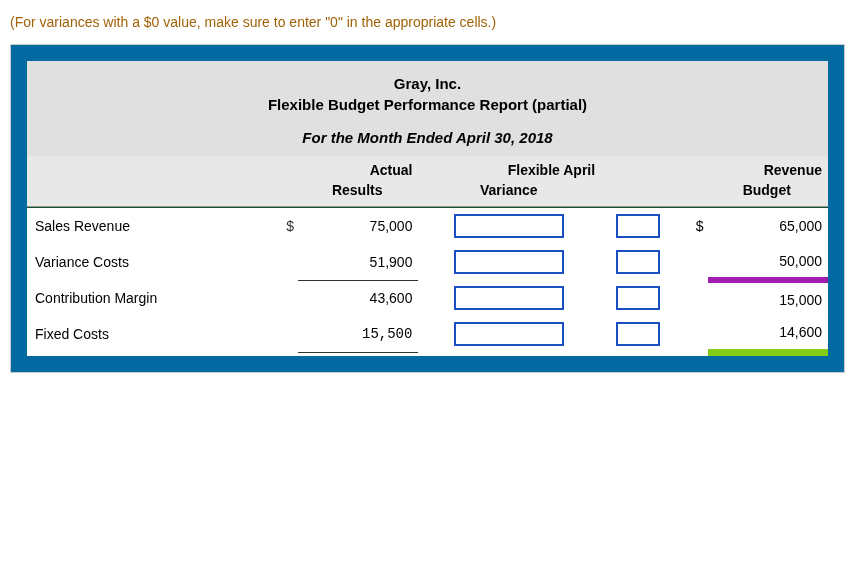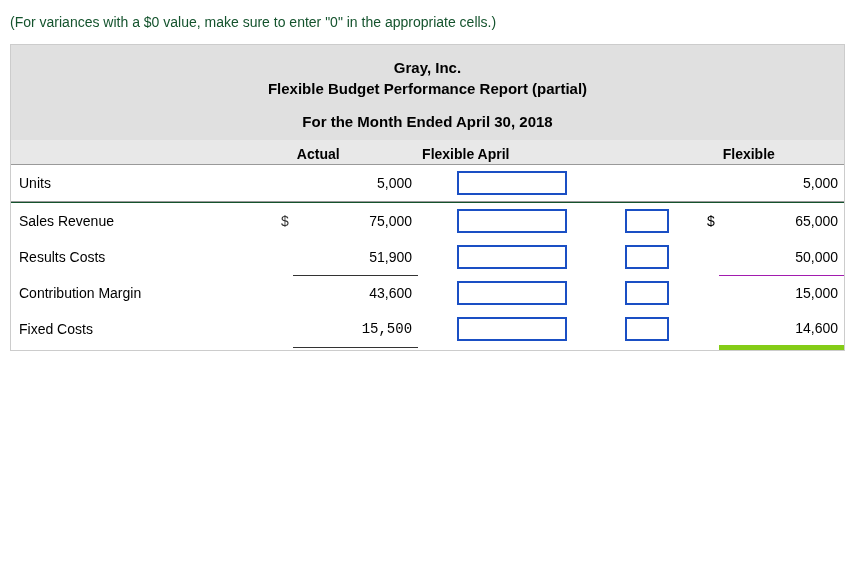--- a/index.html
+++ b/index.html
@@ -5,59 +5,60 @@
     * { box-sizing: border-box; margin: 0; padding: 0; }
     body {
       font-family: Arial, sans-serif;
       font-size: 14px;
       background: #fff;
       width: 855px;
       min-height: 562px;
       padding: 10px;
     }
     .notice {
-      color: #14532d;
+      color: #a16207;
       font-size: 14px;
       margin-bottom: 10px;
       padding: 4px 0;
     }
     .report-container {
       background: #0369a1;
       border: 1px solid #ccc;
-      padding: 0;
+      padding: 16px;
     }
     .report-header {
       background: #e0e0e0;
       text-align: center;
       padding: 14px 10px 10px 10px;
     }
     .report-header .company-name {
       font-weight: bold;
       font-size: 15px;
       margin-bottom: 4px;
     }
     .report-header .report-title {
       font-weight: bold;
       font-size: 15px;
       margin-bottom: 16px;
     }
     .report-header .report-date {
       font-weight: bold;
       font-size: 15px;
+      font-style: italic;
     }
     .report-table {
       width: 100%;
       border-collapse: collapse;
       background: #fff;
     }
     .col-headers {
       background: #e8e8e8;
     }
     .col-headers td {
-      text-align: left;
+      text-align: right;
       font-weight: bold;
       padding: 6px 4px 2px 4px;
       vertical-align: bottom;
       font-size: 14px;
     }
     .col-headers td:first-child {
       text-align: left;
       padding-left: 8px;
     }
     .col-sub-headers td {
@@ -162,67 +163,65 @@
   <table class="report-table">
 
     <thead>
       <tr class="col-headers header-row-top">
         <td class="row-label"></td>
         <td class="dollar-sign"></td>
         <td class="actual-val">Actual</td>
         <td class="input-cell">Flexible April</td>
         <td class="small-input-cell"></td>
         <td class="dollar-sign-right"></td>
-        <td class="flex-val">Flexible</td>
+        <td class="flex-val">Revenue</td>
+      </tr>
+      <tr class="col-sub-headers">
+        <td class="row-label"></td>
+        <td class="dollar-sign"></td>
+        <td class="actual-val">Results</td>
+        <td class="input-cell">Variance</td>
+        <td class="small-input-cell"></td>
+        <td class="dollar-sign-right"></td>
+        <td class="flex-val">Budget</td>
       </tr>
     </thead>
     <tbody>
 
-      <tr class="data-row units-row" style="border-top:1px solid #555;">
-        <td class="row-label">Units</td>
-        <td class="dollar-sign"></td>
-        <td class="actual-val">5,000</td>
-        <td class="input-cell">
-          <input type="text" style="">
-        </td>
-        <td class="small-input-cell"></td>
-        <td class="dollar-sign-right"></td>
-        <td class="flex-val">5,000</td>
-      </tr>
 
       <tr>
         <td colspan="7" style="border-top:1px solid #999; padding:0; height:0;"></td>
       </tr>
 
       <tr class="data-row sales-row">
         <td class="row-label">Sales Revenue</td>
         <td class="dollar-sign">$</td>
         <td class="actual-val">75,000</td>
         <td class="input-cell">
           <input type="text" style="">
         </td>
         <td class="small-input-cell">
           <input type="text" style="width: 44px; height: 24px; border: 2px solid rgb(26, 79, 196); outline: none; font-size: 13px; text-align: center;">
         </td>
         <td class="dollar-sign-right">$</td>
         <td class="flex-val">65,000</td>
       </tr>
 
       <tr class="data-row">
-        <td class="row-label">Results Costs</td>
+        <td class="row-label">Variance Costs</td>
         <td class="dollar-sign"></td>
         <td class="actual-val" style="border-bottom:1px solid #333;">51,900</td>
         <td class="input-cell">
           <input type="text" style="">
         </td>
         <td class="small-input-cell">
           <input type="text" style="width: 44px; height: 24px; border: 2px solid rgb(26, 79, 196); outline: none; font-size: 13px; text-align: center;">
         </td>
         <td class="dollar-sign-right"></td>
-        <td class="flex-val" style="border-bottom:1px solid #a21caf;">50,000</td>
+        <td class="flex-val" style="border-bottom:6px solid #a21caf;">50,000</td>
       </tr>
 
       <tr class="data-row">
         <td class="row-label">Contribution Margin</td>
         <td class="dollar-sign"></td>
         <td class="actual-val">43,600</td>
         <td class="input-cell">
           <input type="text" style="">
         </td>
         <td class="small-input-cell">
@@ -236,18 +235,18 @@
         <td class="row-label">Fixed Costs</td>
         <td class="dollar-sign"></td>
         <td class="actual-val" style="border-bottom:1px solid #333;font-family:Liberation Mono, monospace;">15,500</td>
         <td class="input-cell">
           <input type="text" style="">
         </td>
         <td class="small-input-cell">
           <input type="text" style="width: 44px; height: 24px; border: 2px solid rgb(26, 79, 196); outline: none; font-size: 13px; text-align: center;">
         </td>
         <td class="dollar-sign-right"></td>
-        <td class="flex-val" style="border-bottom:5px solid #84cc16;">14,600</td>
+        <td class="flex-val" style="border-bottom:7px solid #84cc16;">14,600</td>
       </tr>
 
     </tbody>
   </table>
 </div>
 
 </body></html>

